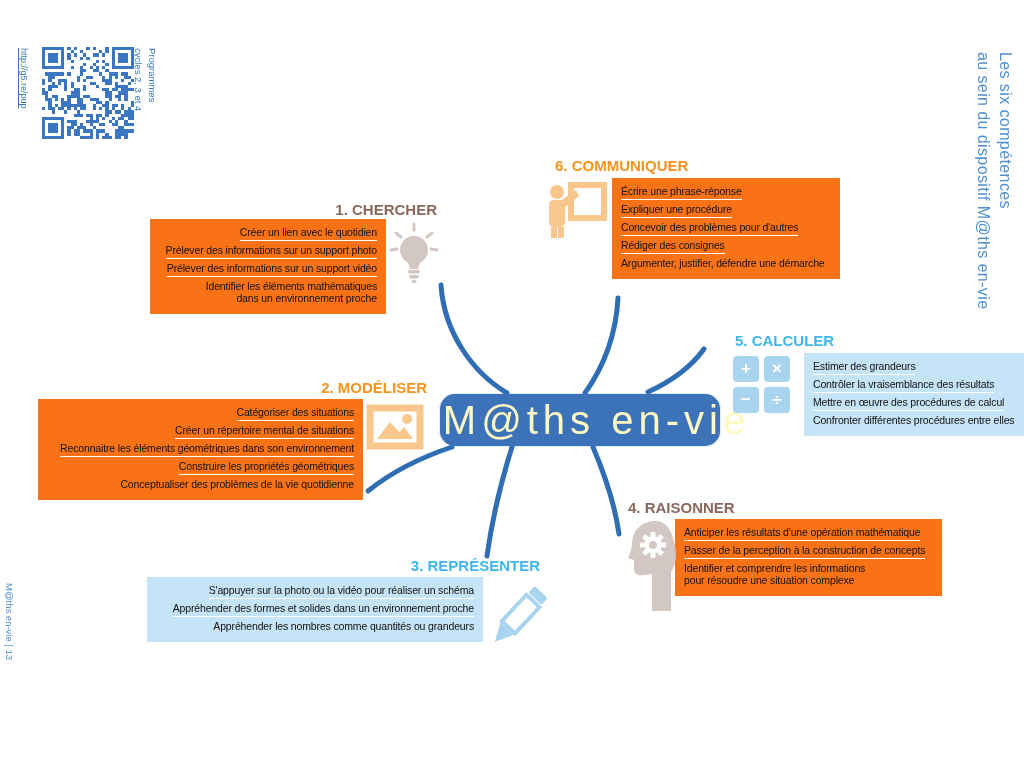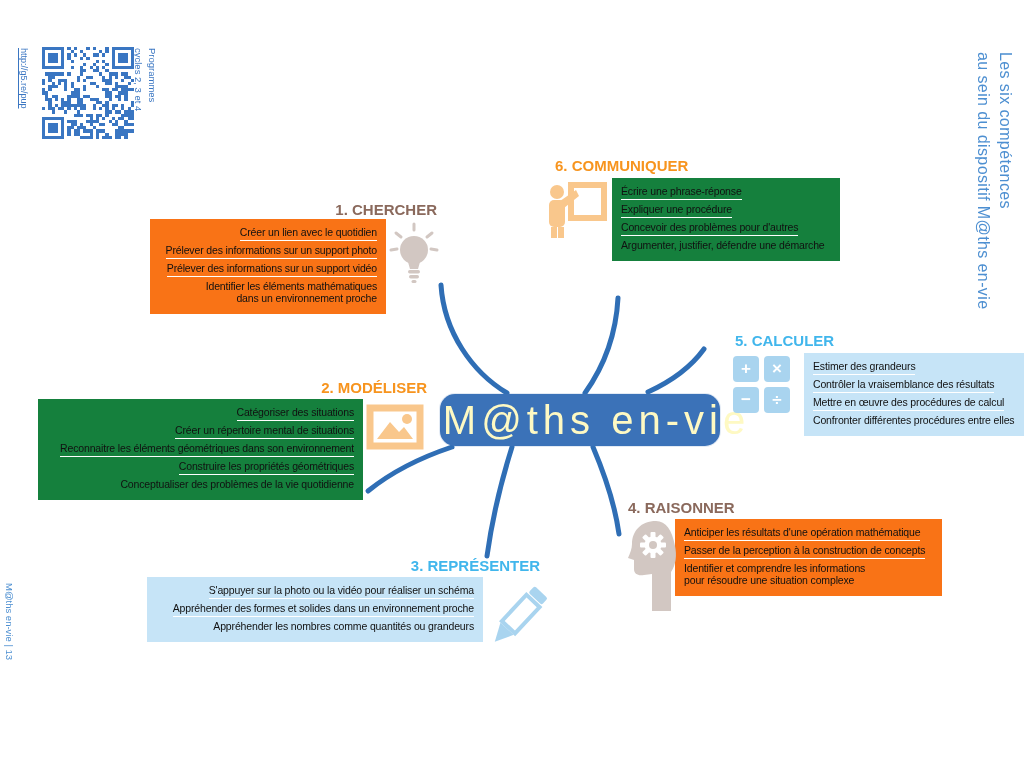--- a/index.html
+++ b/index.html
@@ -28,21 +28,21 @@
   .t-taupe{color:#8a695c}.t-orange{color:#f7941e}.t-blue{color:#41b6ec}
   #t-chercher{left:150px;top:201px;width:287px;text-align:right;}
   #t-modeliser{left:38px;top:379px;width:389px;text-align:right;}
   #t-representer{left:147px;top:557px;width:393px;text-align:right;}
   #t-raisonner{left:628px;top:499px;}
   #t-calculer{left:735px;top:332px;}
   #t-communiquer{left:555px;top:157px;}
   
   .box{position:absolute;box-sizing:border-box;padding:7px 9px;font-size:10.5px;
        letter-spacing:-0.15px;color:#111;}
-  .bg-taupe{background:#f97316}.bg-orange{background:#15803d}.bg-blue{background:#c6e4f7}
+  .bg-taupe{background:#f97316}.bg-orange{background:#f97316}.bg-blue{background:#c6e4f7}
   .align-right{text-align:right}.align-left{text-align:left}
   .item{margin:0 0 3px 0;line-height:12px;}
   .item .item-text{display:inline-block;border-bottom:1.5px solid #ffffff;padding-bottom:2px;
                    white-space:pre-line;}
   .item:last-child .item-text{border-bottom:none;padding-bottom:0;}
   #box-chercher{left:150px;top:219px;width:236px;}
   #box-modeliser{left:38px;top:399px;width:325px;}
   #box-representer{left:147px;top:577px;width:336px;}
   #box-raisonner{left:675px;top:519px;width:267px;}
   #box-calculer{left:804px;top:353px;width:222px;}
@@ -416,20 +416,21 @@
 <div id="box-calculer" class="box bg-blue align-left">
     <div class="item"><span class="item-text">Estimer des grandeurs</span></div>
     <div class="item"><span class="item-text">Contrôler la vraisemblance des résultats</span></div>
     <div class="item"><span class="item-text">Mettre en œuvre des procédures de calcul</span></div>
     <div class="item"><span class="item-text">Confronter différentes procédures entre elles</span></div>
   </div>
 <div id="box-communiquer" class="box bg-orange align-left">
     <div class="item"><span class="item-text">Écrire une phrase-réponse</span></div>
     <div class="item"><span class="item-text">Expliquer une procédure</span></div>
     <div class="item"><span class="item-text">Concevoir des problèmes pour d'autres</span></div>
+    <div class="item"><span class="item-text">Rédiger des consignes</span></div>
     <div class="item"><span class="item-text">Argumenter, justifier, défendre une démarche</span></div>
   </div>
 
 <svg id="icon-bulb" class="icon" width="52" height="70" viewBox="0 0 52 70">
   <g stroke="#d2c7c2" stroke-width="3" stroke-linecap="round">
     <line x1="3" y1="30" x2="9" y2="29"></line>
     <line x1="8" y1="13" x2="13" y2="17"></line>
     <line x1="26" y1="4" x2="26" y2="10"></line>
     <line x1="44" y1="13" x2="39" y2="17"></line>
     <line x1="49" y1="30" x2="43" y2="29"></line>

